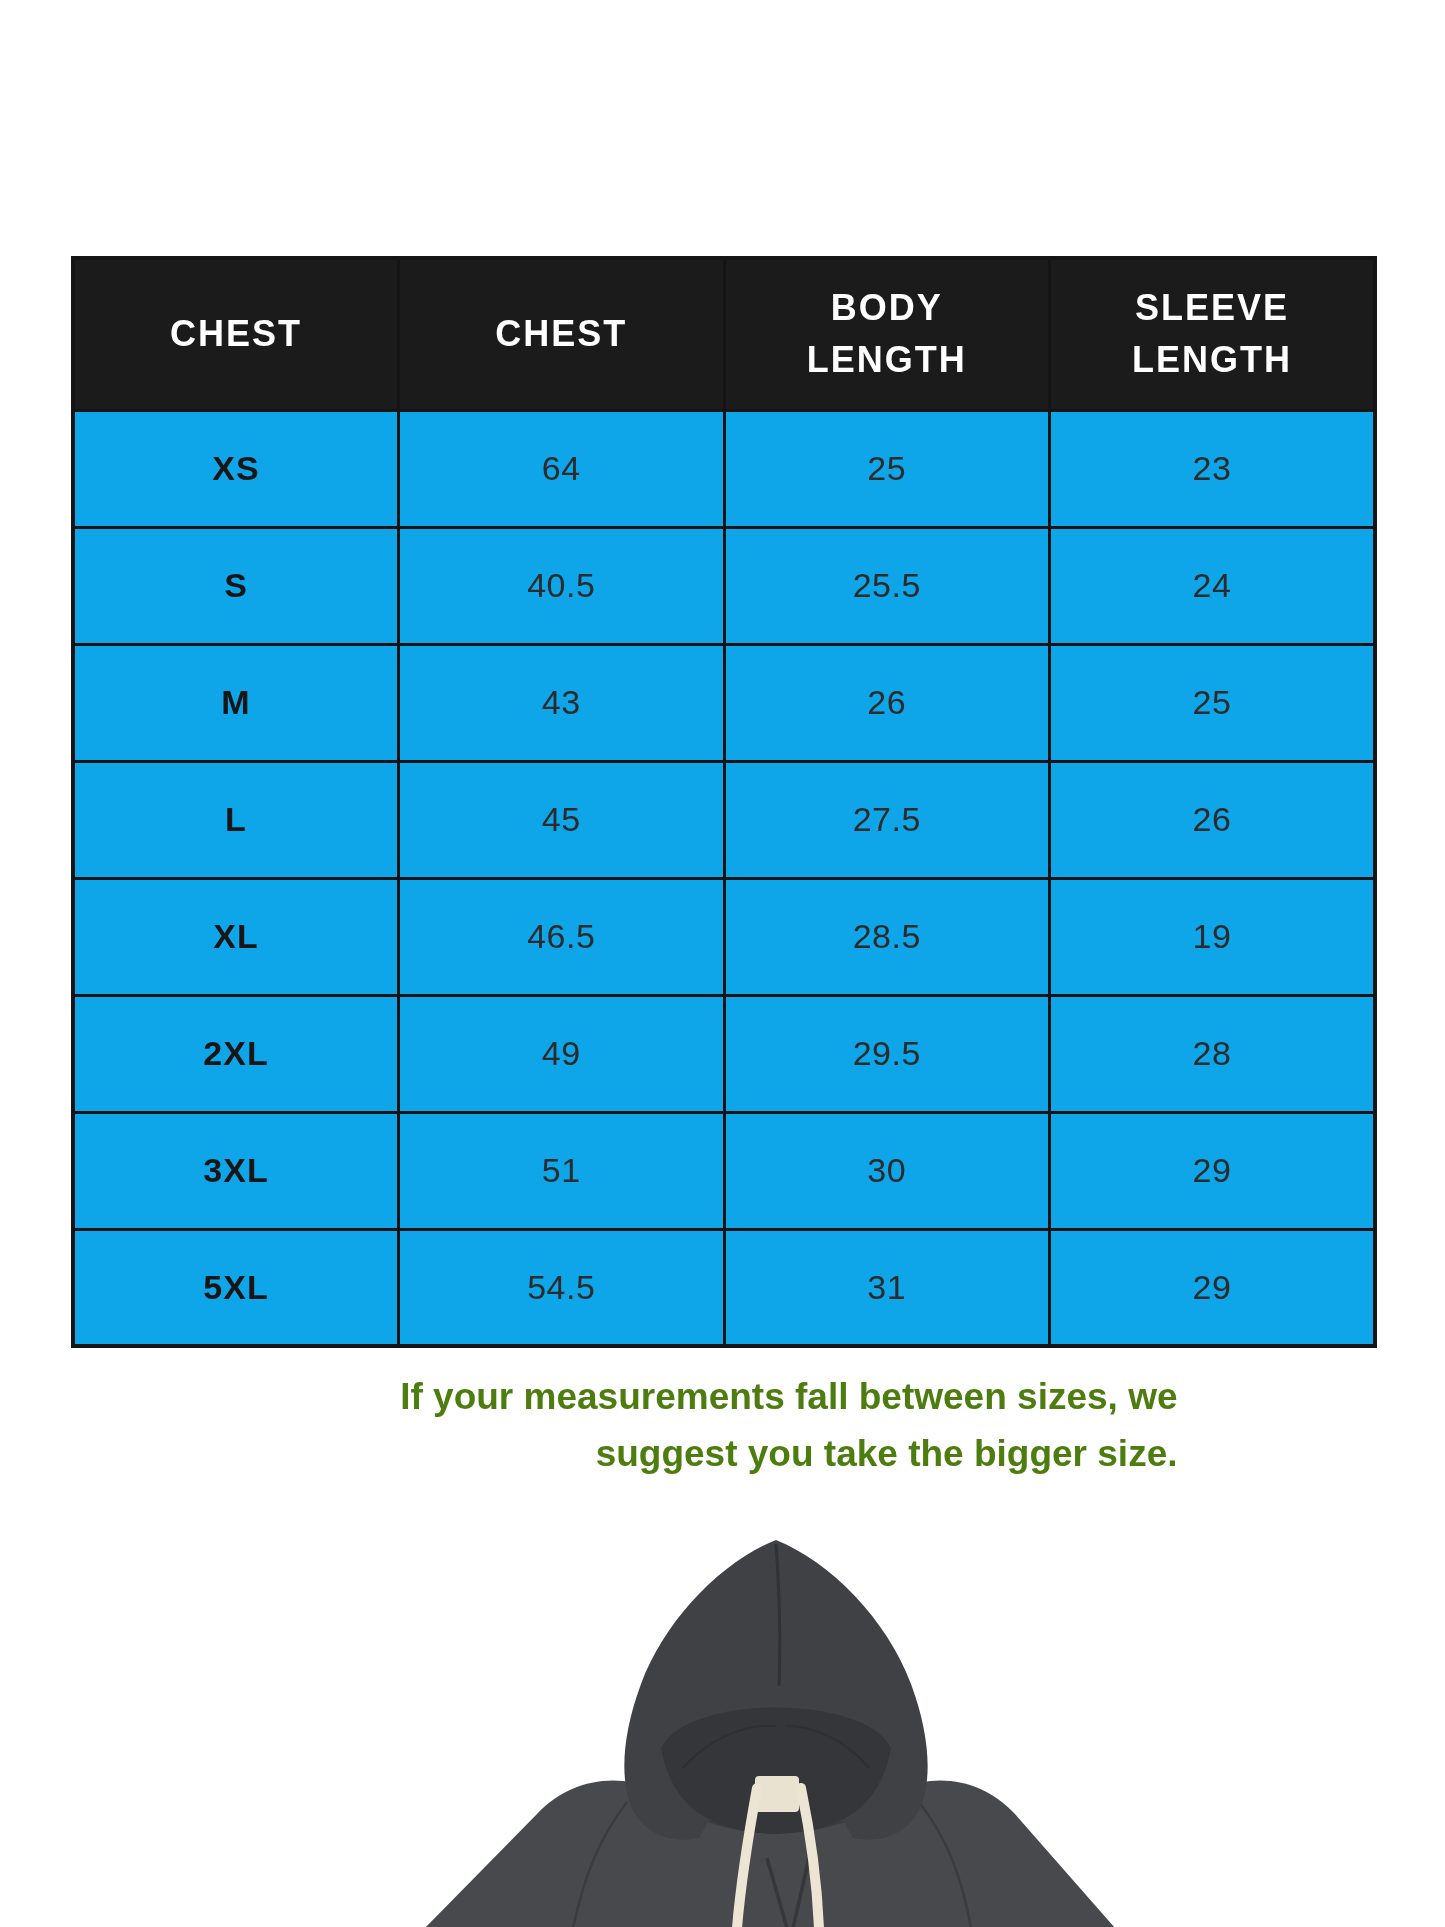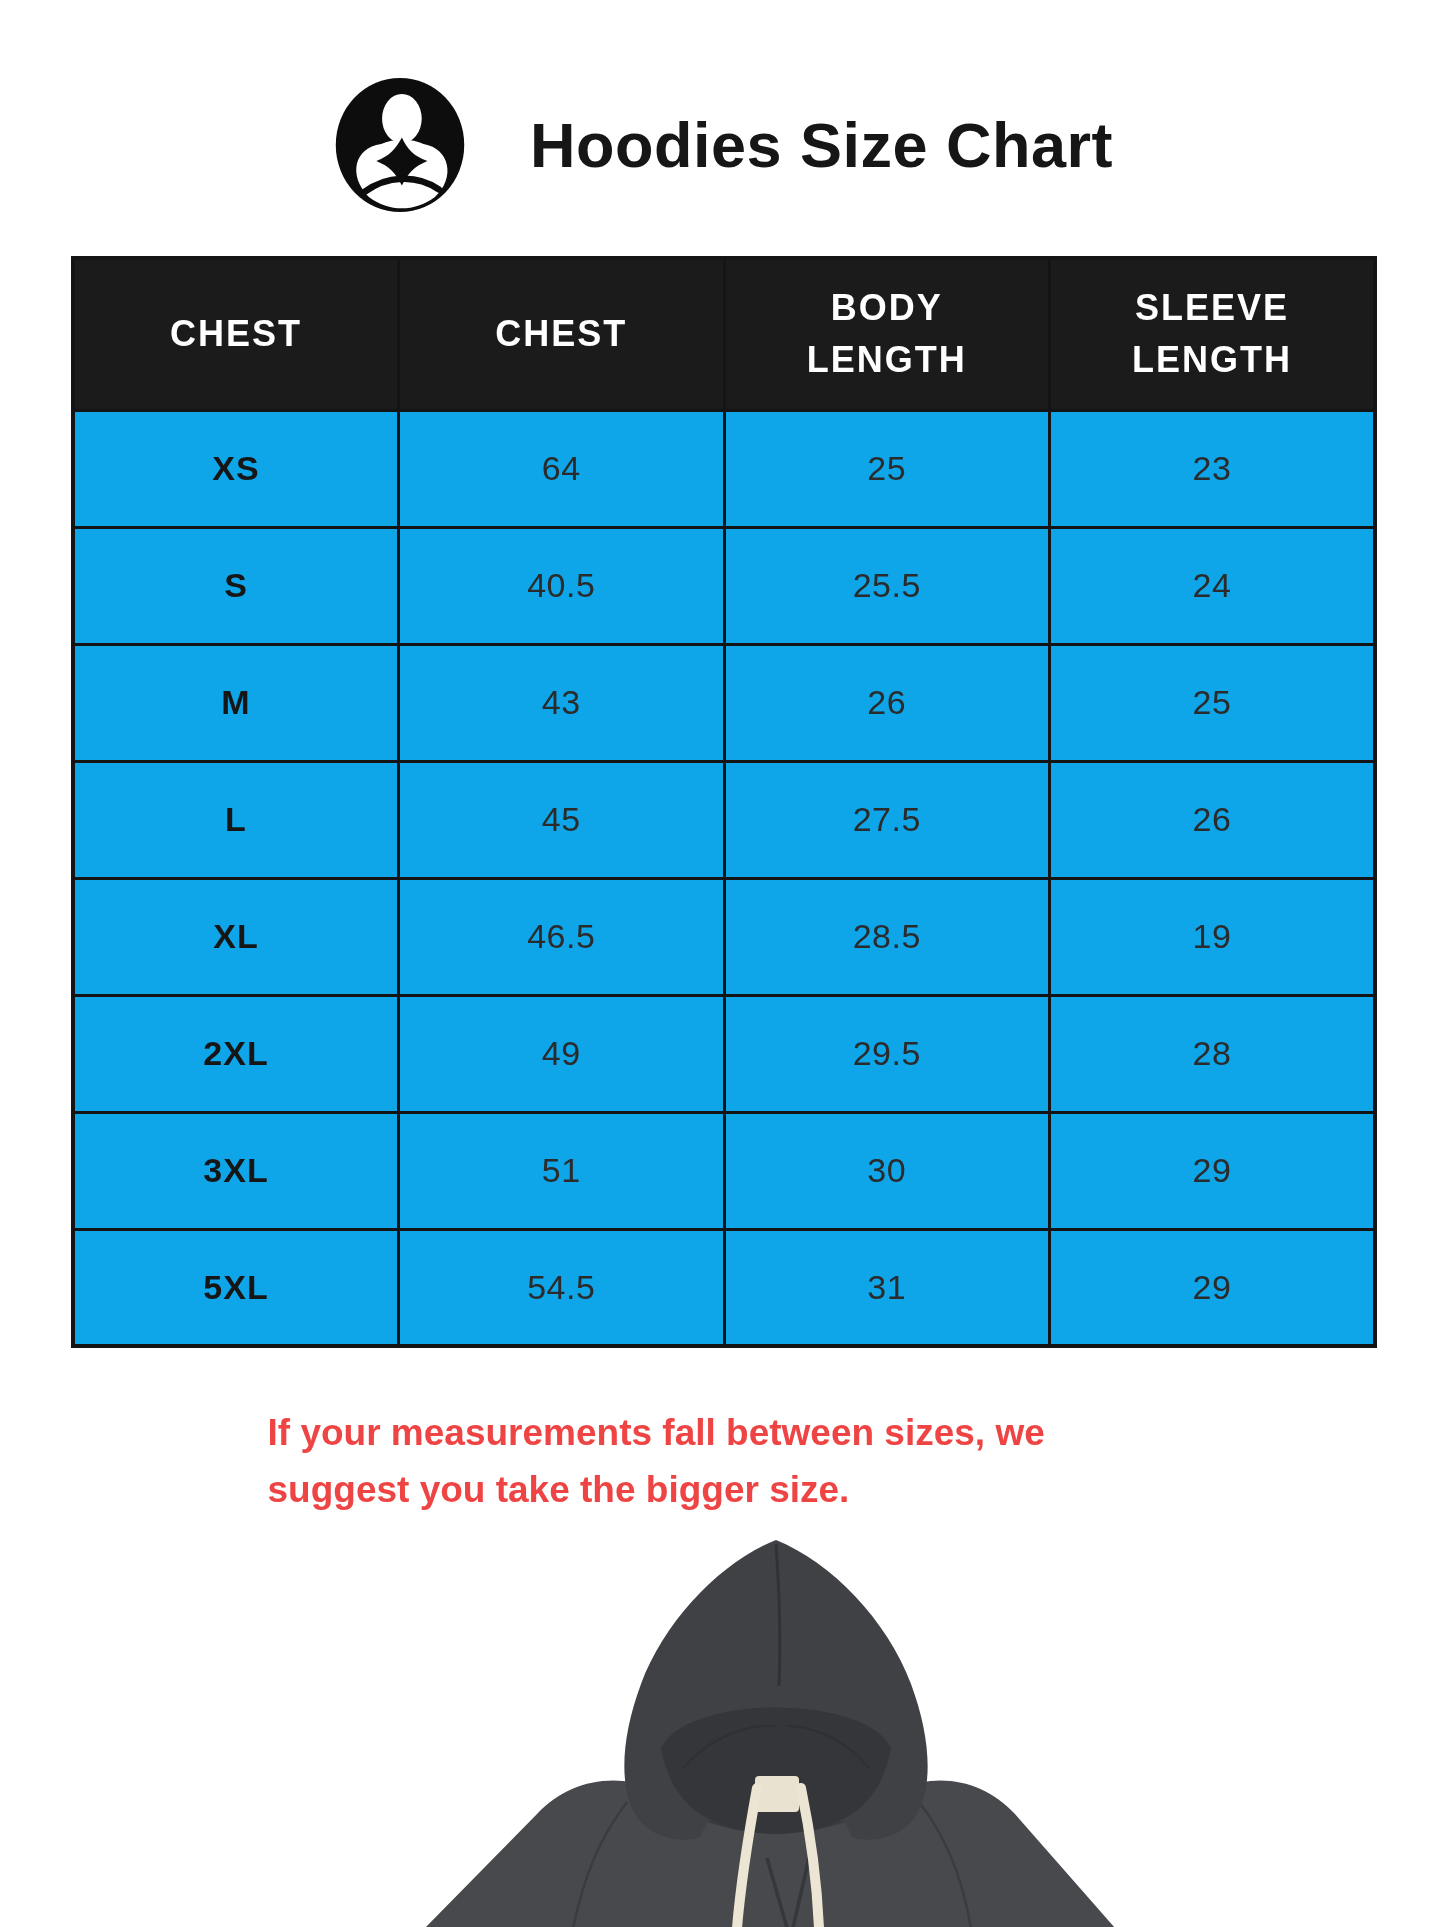--- a/index.html
+++ b/index.html
@@ -35,46 +35,34 @@
     background:#1b1b1b; color:#ffffff; height:152px;
     font-size:36px; font-weight:700; letter-spacing:2px; line-height:1.45;
     padding:0 52px;
   }
   .size-table td { height:117px; background:#0ea5e9; font-size:34px; }
   .size-cell  { font-weight:700; color:#161616; letter-spacing:1px; }
   .value-cell { font-weight:400; color:#2b2b2b; letter-spacing:0.5px; }
 
   
   .note {
-    position:absolute; top:1404px; left:50%; transform:translateX(-50%);
-    width:910px; text-align:left;
-    font-size:37px; font-weight:700; line-height:1.55; color:#ef4444;
+    position:absolute; top:1368px; left:50%; transform:translateX(-50%);
+    width:910px; text-align:right;
+    font-size:37px; font-weight:700; line-height:1.55; color:#4d7c0f;
   }
 
   
   .hoodie { position:absolute; top:1536px; left:425px; width:690px; height:392px; }
   .hoodie svg { width:100%; height:100%; display:block; }
 </style>
 </head>
 <body>
 
 <div class="page">
 
-  <header class="brand-header">
-    <span class="logo">
-      <svg viewBox="-72 -75 144 150" xmlns="http://www.w3.org/2000/svg" aria-hidden="true">
-        <ellipse cx="0" cy="0" rx="68" ry="71" fill="#0d0d0d"></ellipse>
-        <ellipse cx="2" cy="-28" rx="21" ry="26" fill="#ffffff"></ellipse>
-        <path d="M -33,55 C -55,33 -49,3 -20,-1 C -7,-7 13,-7 25,-1 C 53,4 59,35 37,55 C 15,71 -11,71 -33,55 Z" fill="#ffffff"></path>
-        <path d="M 2,-8 C 8,5 14,11 29,17 C 15,23 9,29 2,43 C -5,29 -11,23 -25,17 C -11,11 -5,5 2,-8 Z" fill="#0d0d0d"></path>
-        <path d="M -38,50 C -14,32 18,31 41,47" stroke="#0d0d0d" stroke-width="7" stroke-linecap="round" fill="none"></path>
-      </svg>
-    </span>
-    <h1 class="title">Hoodies Size Chart</h1>
-  </header>
 
   <table class="size-table">
     <thead>
       <tr>
         <th>CHEST</th>
         <th>CHEST</th>
         <th>BODY LENGTH</th>
         <th>SLEEVE LENGTH</th>
       </tr>
     </thead>

